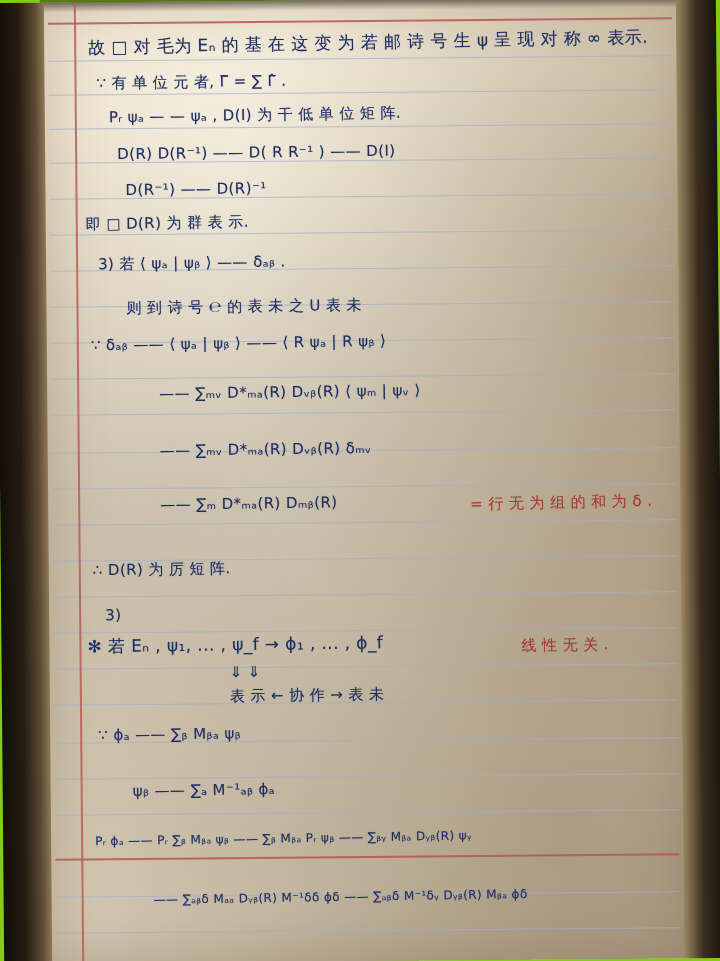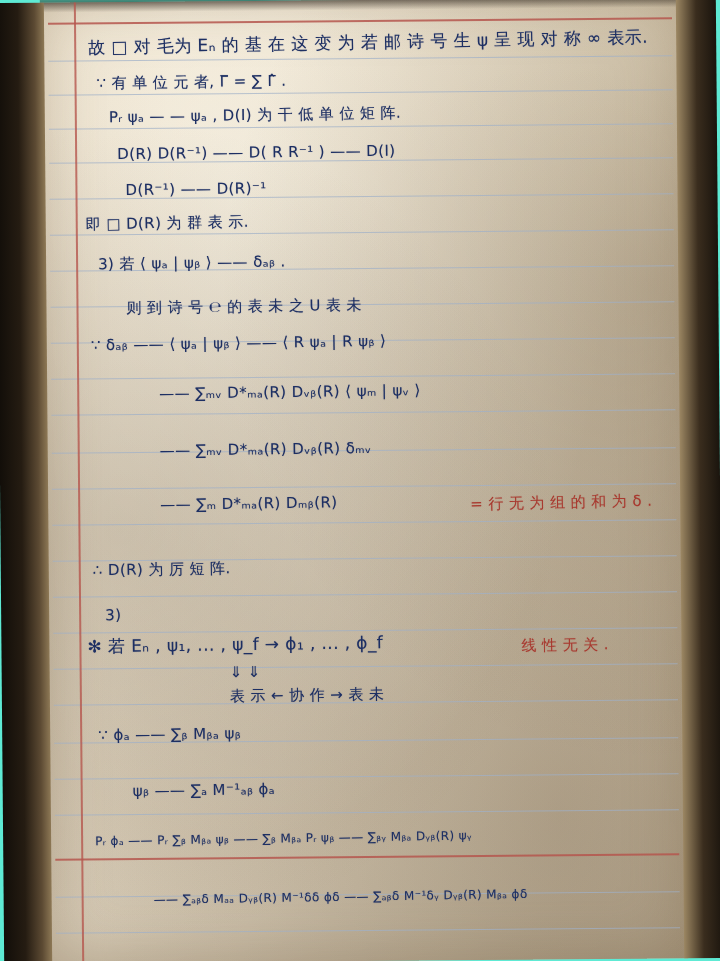--- a/index.html
+++ b/index.html
@@ -11,21 +11,21 @@
     width: 720px;
     height: 961px;
     overflow: hidden;
     font-family: "Liberation Serif", serif;
   }
 
   #page {
     position: relative;
     width: 720px;
     height: 961px;
-    background: #5eead4;
+    background: #84cc16;
     overflow: hidden;
   }
 
   
   .paper {
     position: absolute;
     left: 44px;
     top: 0px;
     width: 640px;
     height: 961px;

